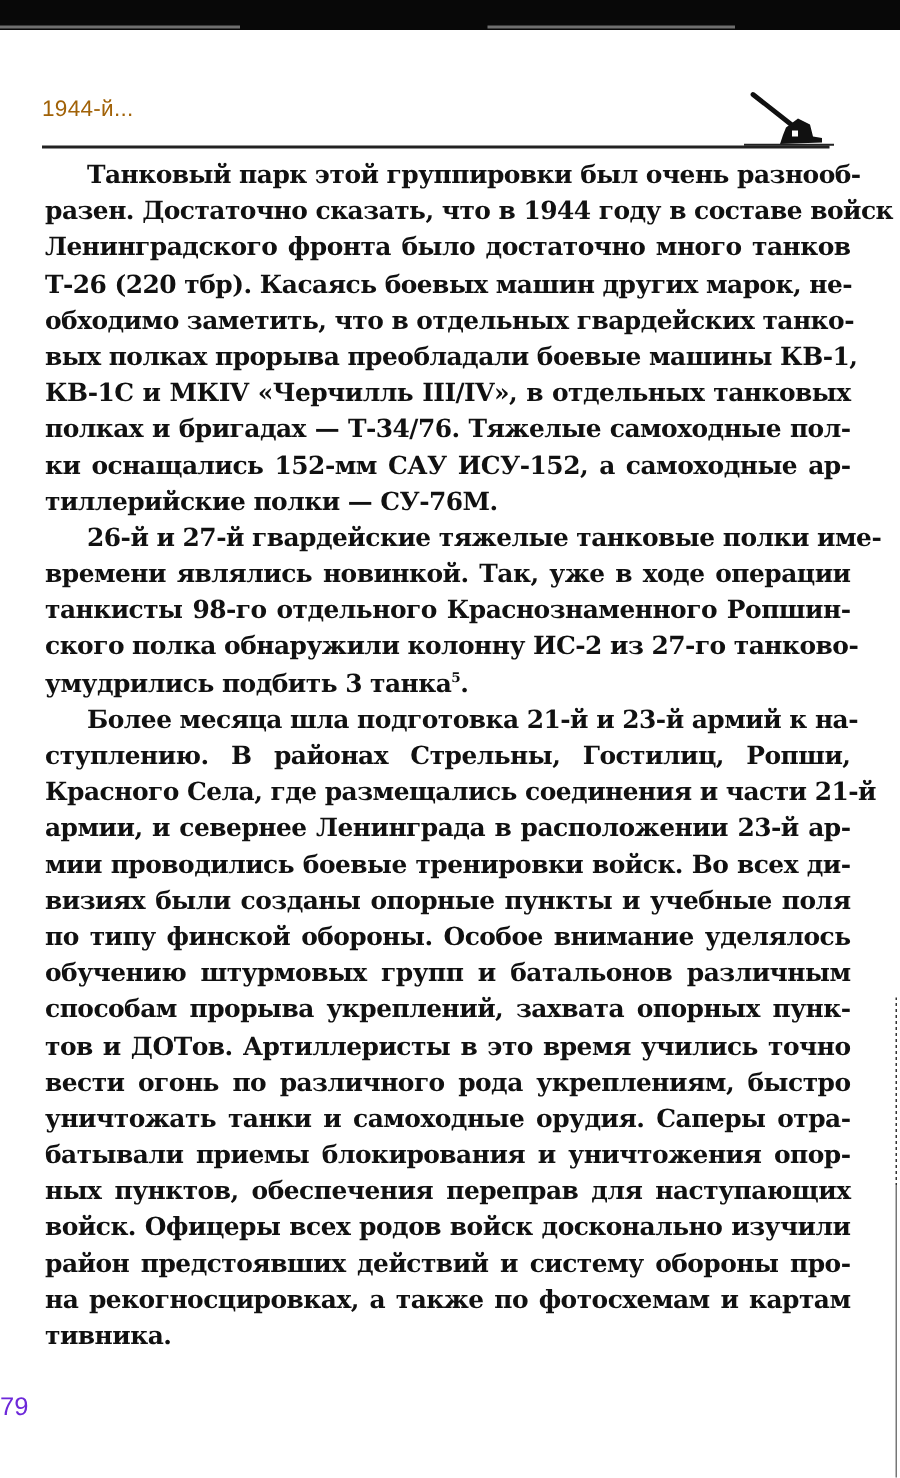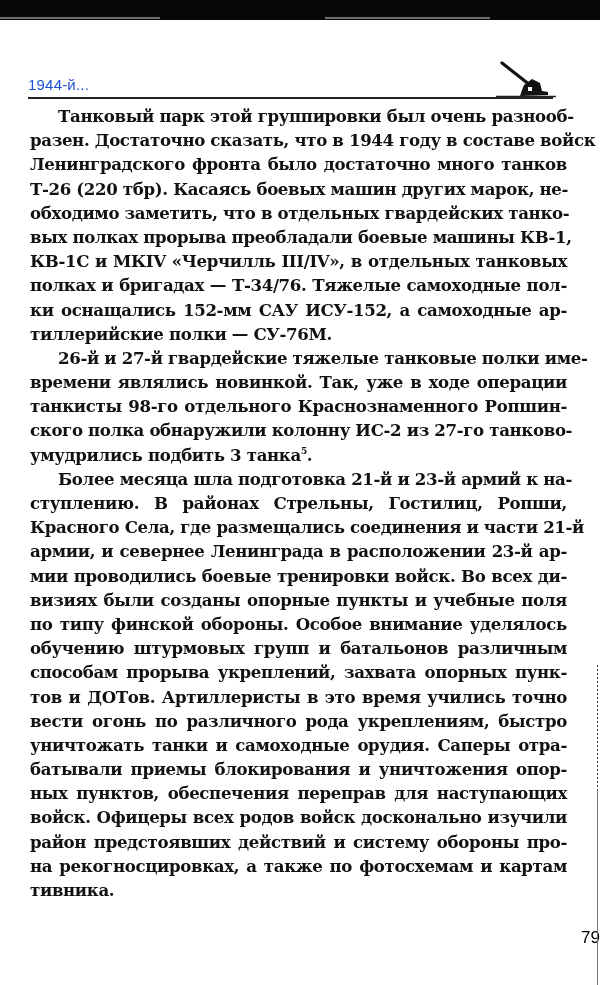--- a/index.html
+++ b/index.html
@@ -4,40 +4,40 @@
   <style>
     html, body { margin: 0; padding: 0; }
     body {
       width: 600px; height: 985px; position: relative; overflow: hidden;
       background: #ffffff; color: #111111;
       font-family: "DejaVu Serif", serif;
     }
     .top-bar { position: absolute; left: 0; top: 0; width: 600px; height: 20px; background: #080808; }
     .top-bar .seg { position: absolute; top: 17px; height: 2px; background: #6e6e6e; }
     .running-head {
-      position: absolute; left: 28px; top: 76px;
-      font-family: "Liberation Sans", sans-serif; font-size: 15px; color: #1d4ed8;
+      position: absolute; left: 28px; top: 64px;
+      font-family: "Liberation Sans", sans-serif; font-size: 15px; color: #a16207;
       letter-spacing: 0.2px;
     }
     .head-rule { position: absolute; left: 28px; top: 97px; width: 525px; height: 1.5px; background: #222; }
     .gun-icon { position: absolute; left: 496px; top: 59px; width: 60px; height: 40px; }
     .body-text {
       position: absolute; left: 30px; top: 104px; width: 537px;
     }
     .line {
       height: 24.2px; line-height: 24.2px; font-size: 16.6px; font-weight: bold;
       white-space: nowrap; text-align: justify; text-align-last: justify;
       letter-spacing: -0.35px;
     }
     .line.last { text-align-last: left; }
     .line.indent { padding-left: 28px; }
     sup { font-size: 9px; line-height: 0; }
     .page-number {
-      position: absolute; left: 0; width: 600px; top: 928px; text-align: right;
-      font-family: "Liberation Sans", sans-serif; font-size: 17px; color: #000000;
+      position: absolute; left: 0; width: 600px; top: 928px; text-align: left;
+      font-family: "Liberation Sans", sans-serif; font-size: 17px; color: #6d28d9;
     }
     .edge-line { position: absolute; left: 597px; top: 790px; width: 1px; height: 195px; background: #777; }
     .edge-dots { position: absolute; left: 597px; top: 665px; width: 1px; height: 125px;
       background: repeating-linear-gradient(#333 0 2px, transparent 2px 4px); }
   </style>
 </head>
 <body>
 
 <div class="top-bar">
   <div class="seg" style="left:0;width:160px;"></div>

